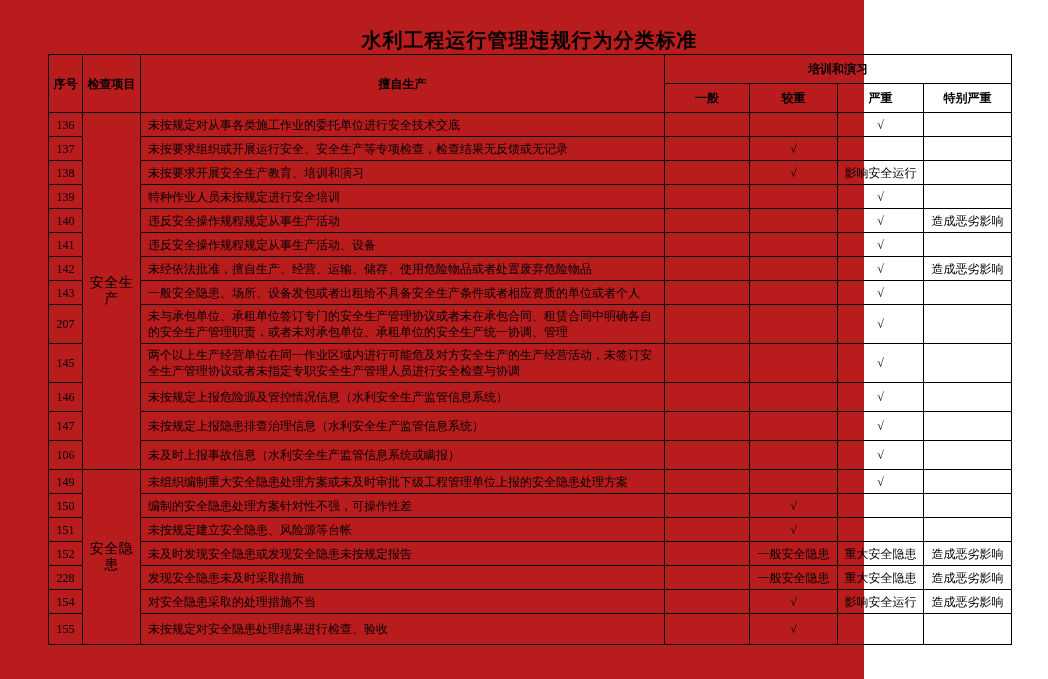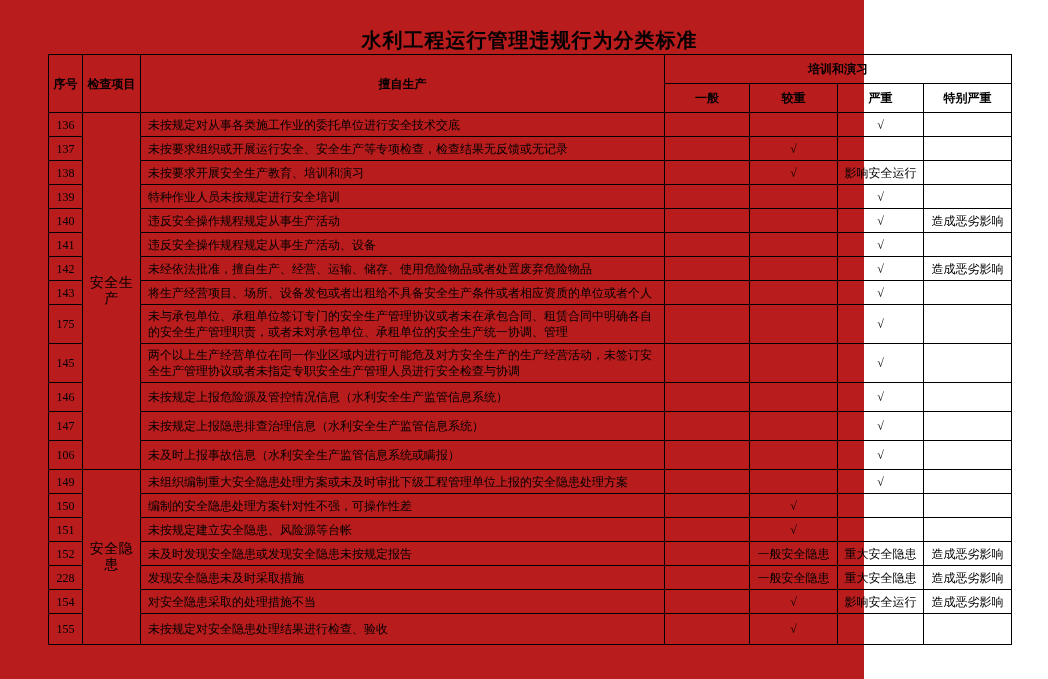--- a/index.html
+++ b/index.html
@@ -161,28 +161,28 @@
         <tr>
           <td class="no">142</td>
           <td class="desc">未经依法批准，擅自生产、经营、运输、储存、使用危险物品或者处置废弃危险物品</td>
           <td class="level"></td>
           <td class="level"></td>
           <td class="level">√</td>
           <td class="level">造成恶劣影响</td>
         </tr>
         <tr>
           <td class="no">143</td>
-          <td class="desc">将生产经营项目、场所、设备发包或者出租给不具备安全生产条件或者相应资质的单位或者个人</td>
-          <td class="level"></td>
-          <td class="level"></td>
-          <td class="level">√</td>
-          <td class="level"></td>
-        </tr>
-        <tr>
-          <td class="no">175</td>
+          <td class="desc">一般安全隐患、场所、设备发包或者出租给不具备安全生产条件或者相应资质的单位或者个人</td>
+          <td class="level"></td>
+          <td class="level"></td>
+          <td class="level">√</td>
+          <td class="level"></td>
+        </tr>
+        <tr>
+          <td class="no">207</td>
           <td class="desc">未与承包单位、承租单位签订专门的安全生产管理协议或者未在承包合同、租赁合同中明确各自的安全生产管理职责，或者未对承包单位、承租单位的安全生产统一协调、管理</td>
           <td class="level"></td>
           <td class="level"></td>
           <td class="level">√</td>
           <td class="level"></td>
         </tr>
         <tr>
           <td class="no">145</td>
           <td class="desc">两个以上生产经营单位在同一作业区域内进行可能危及对方安全生产的生产经营活动，未签订安全生产管理协议或者未指定专职安全生产管理人员进行安全检查与协调</td>
           <td class="level"></td>

